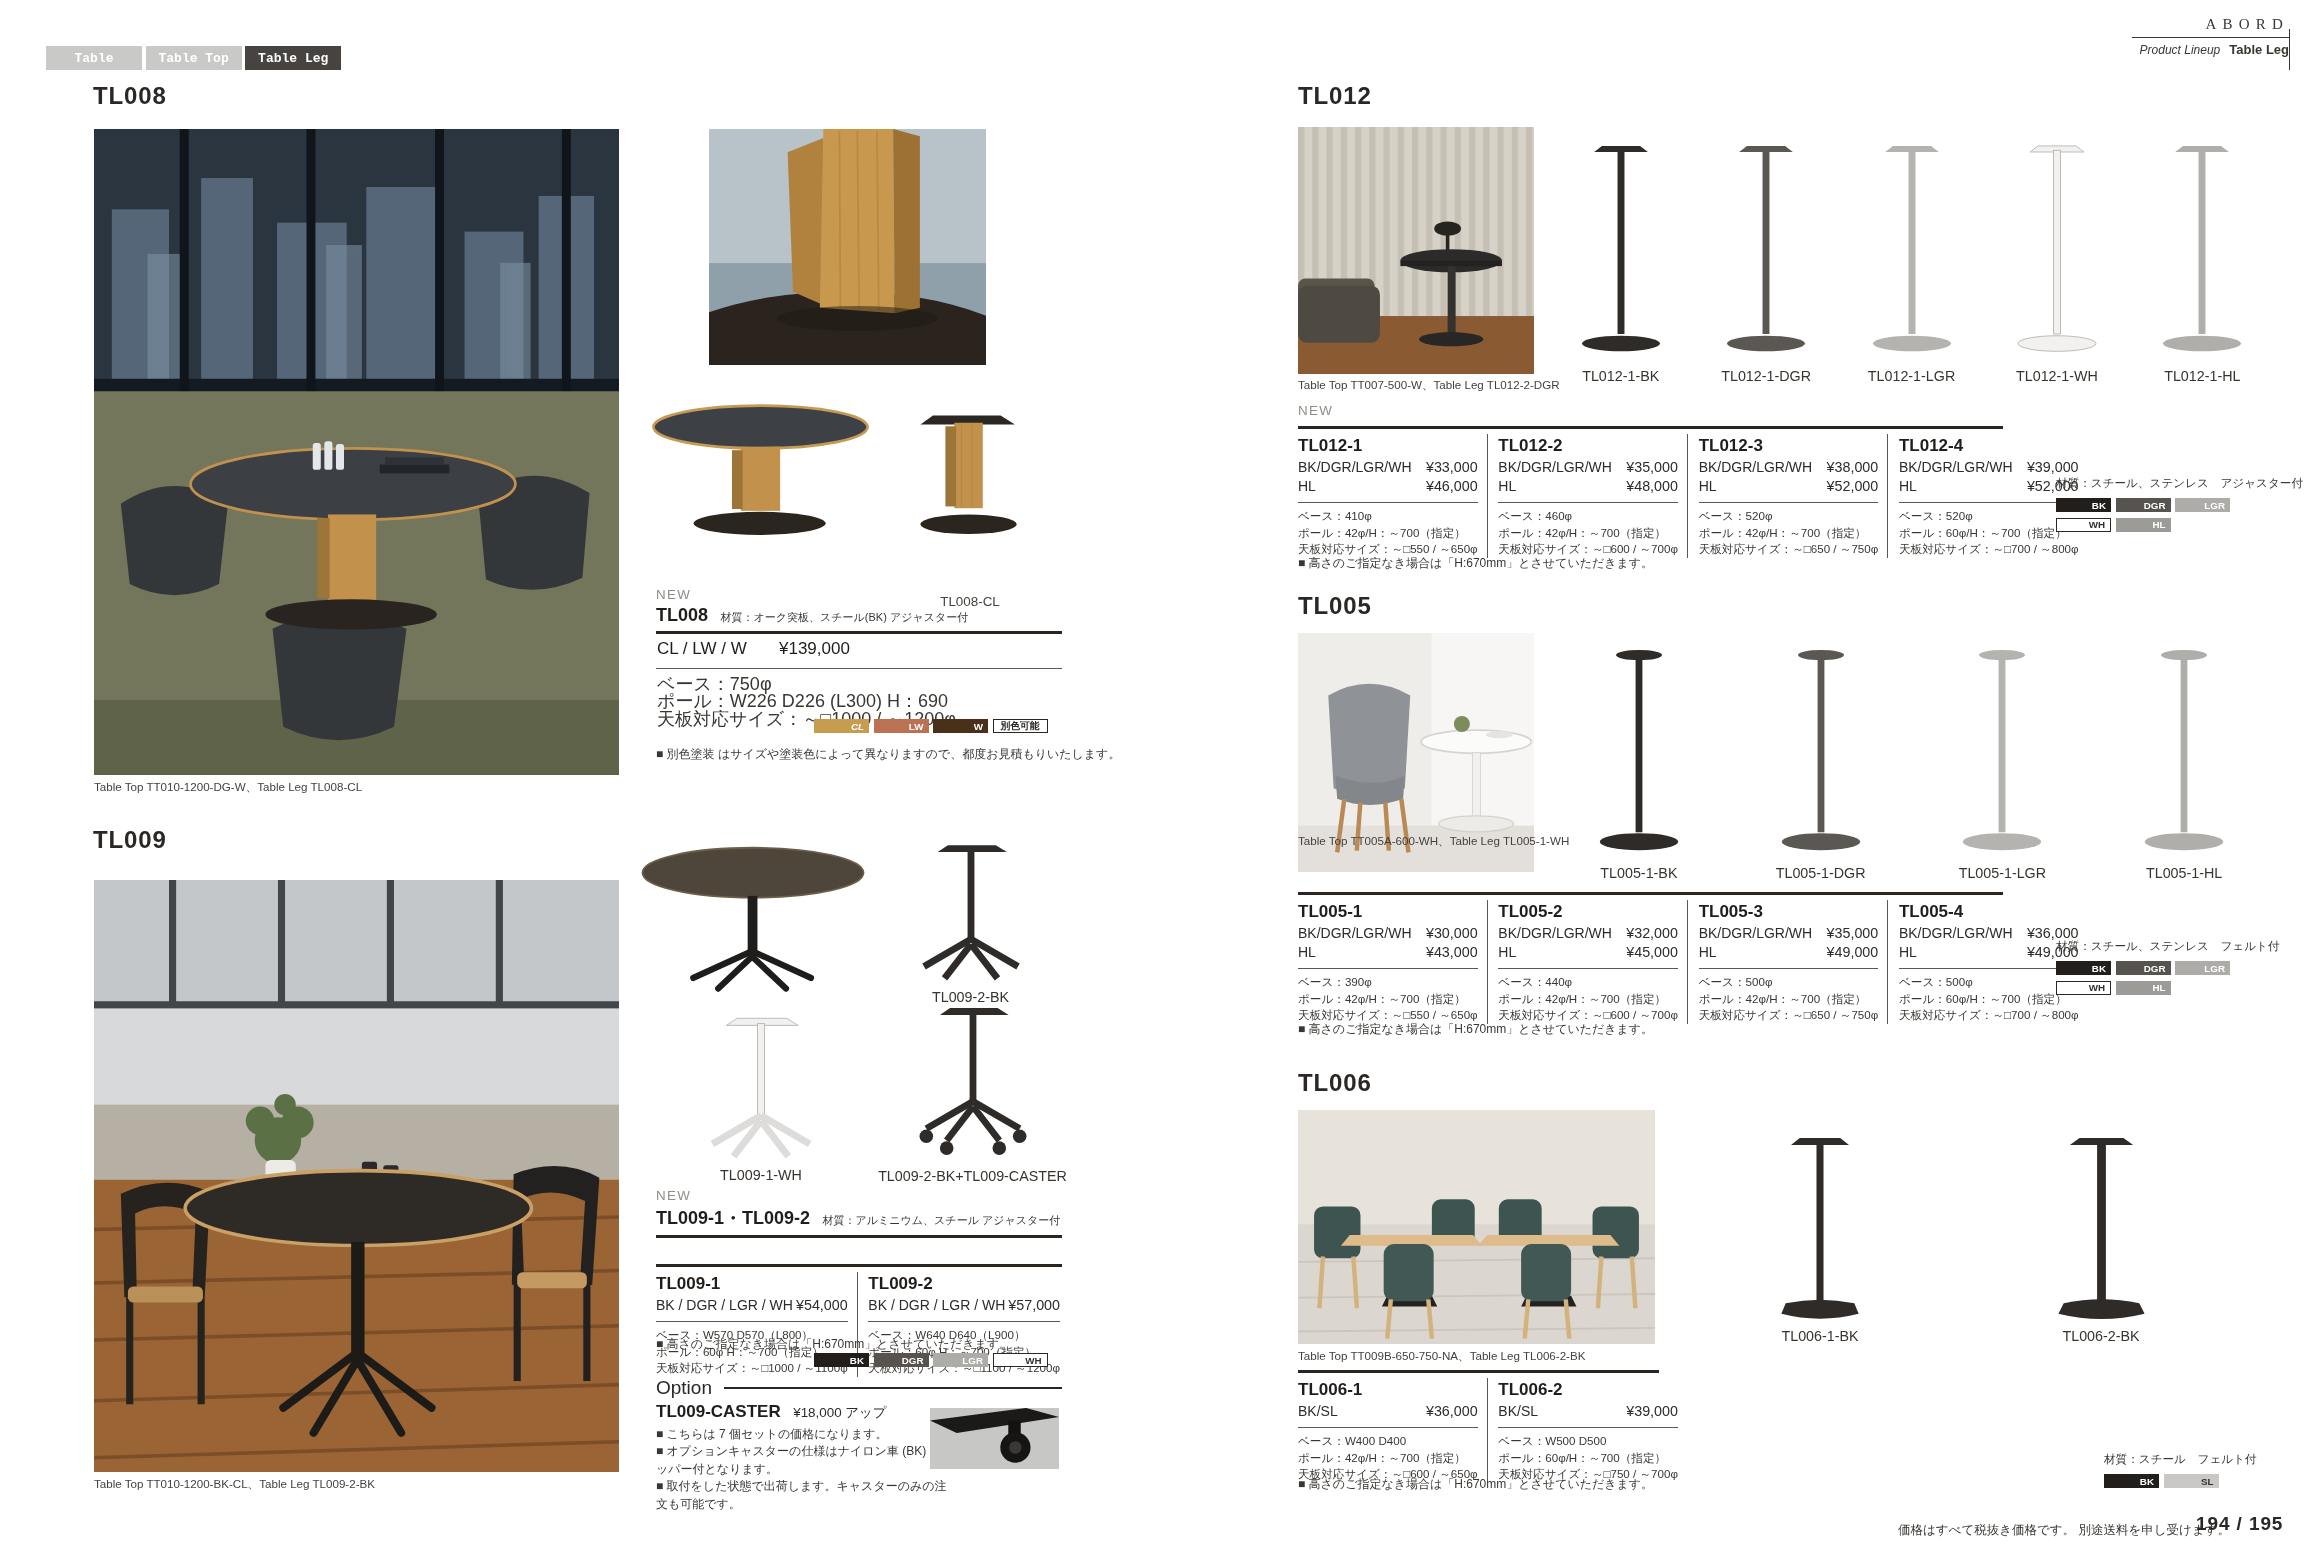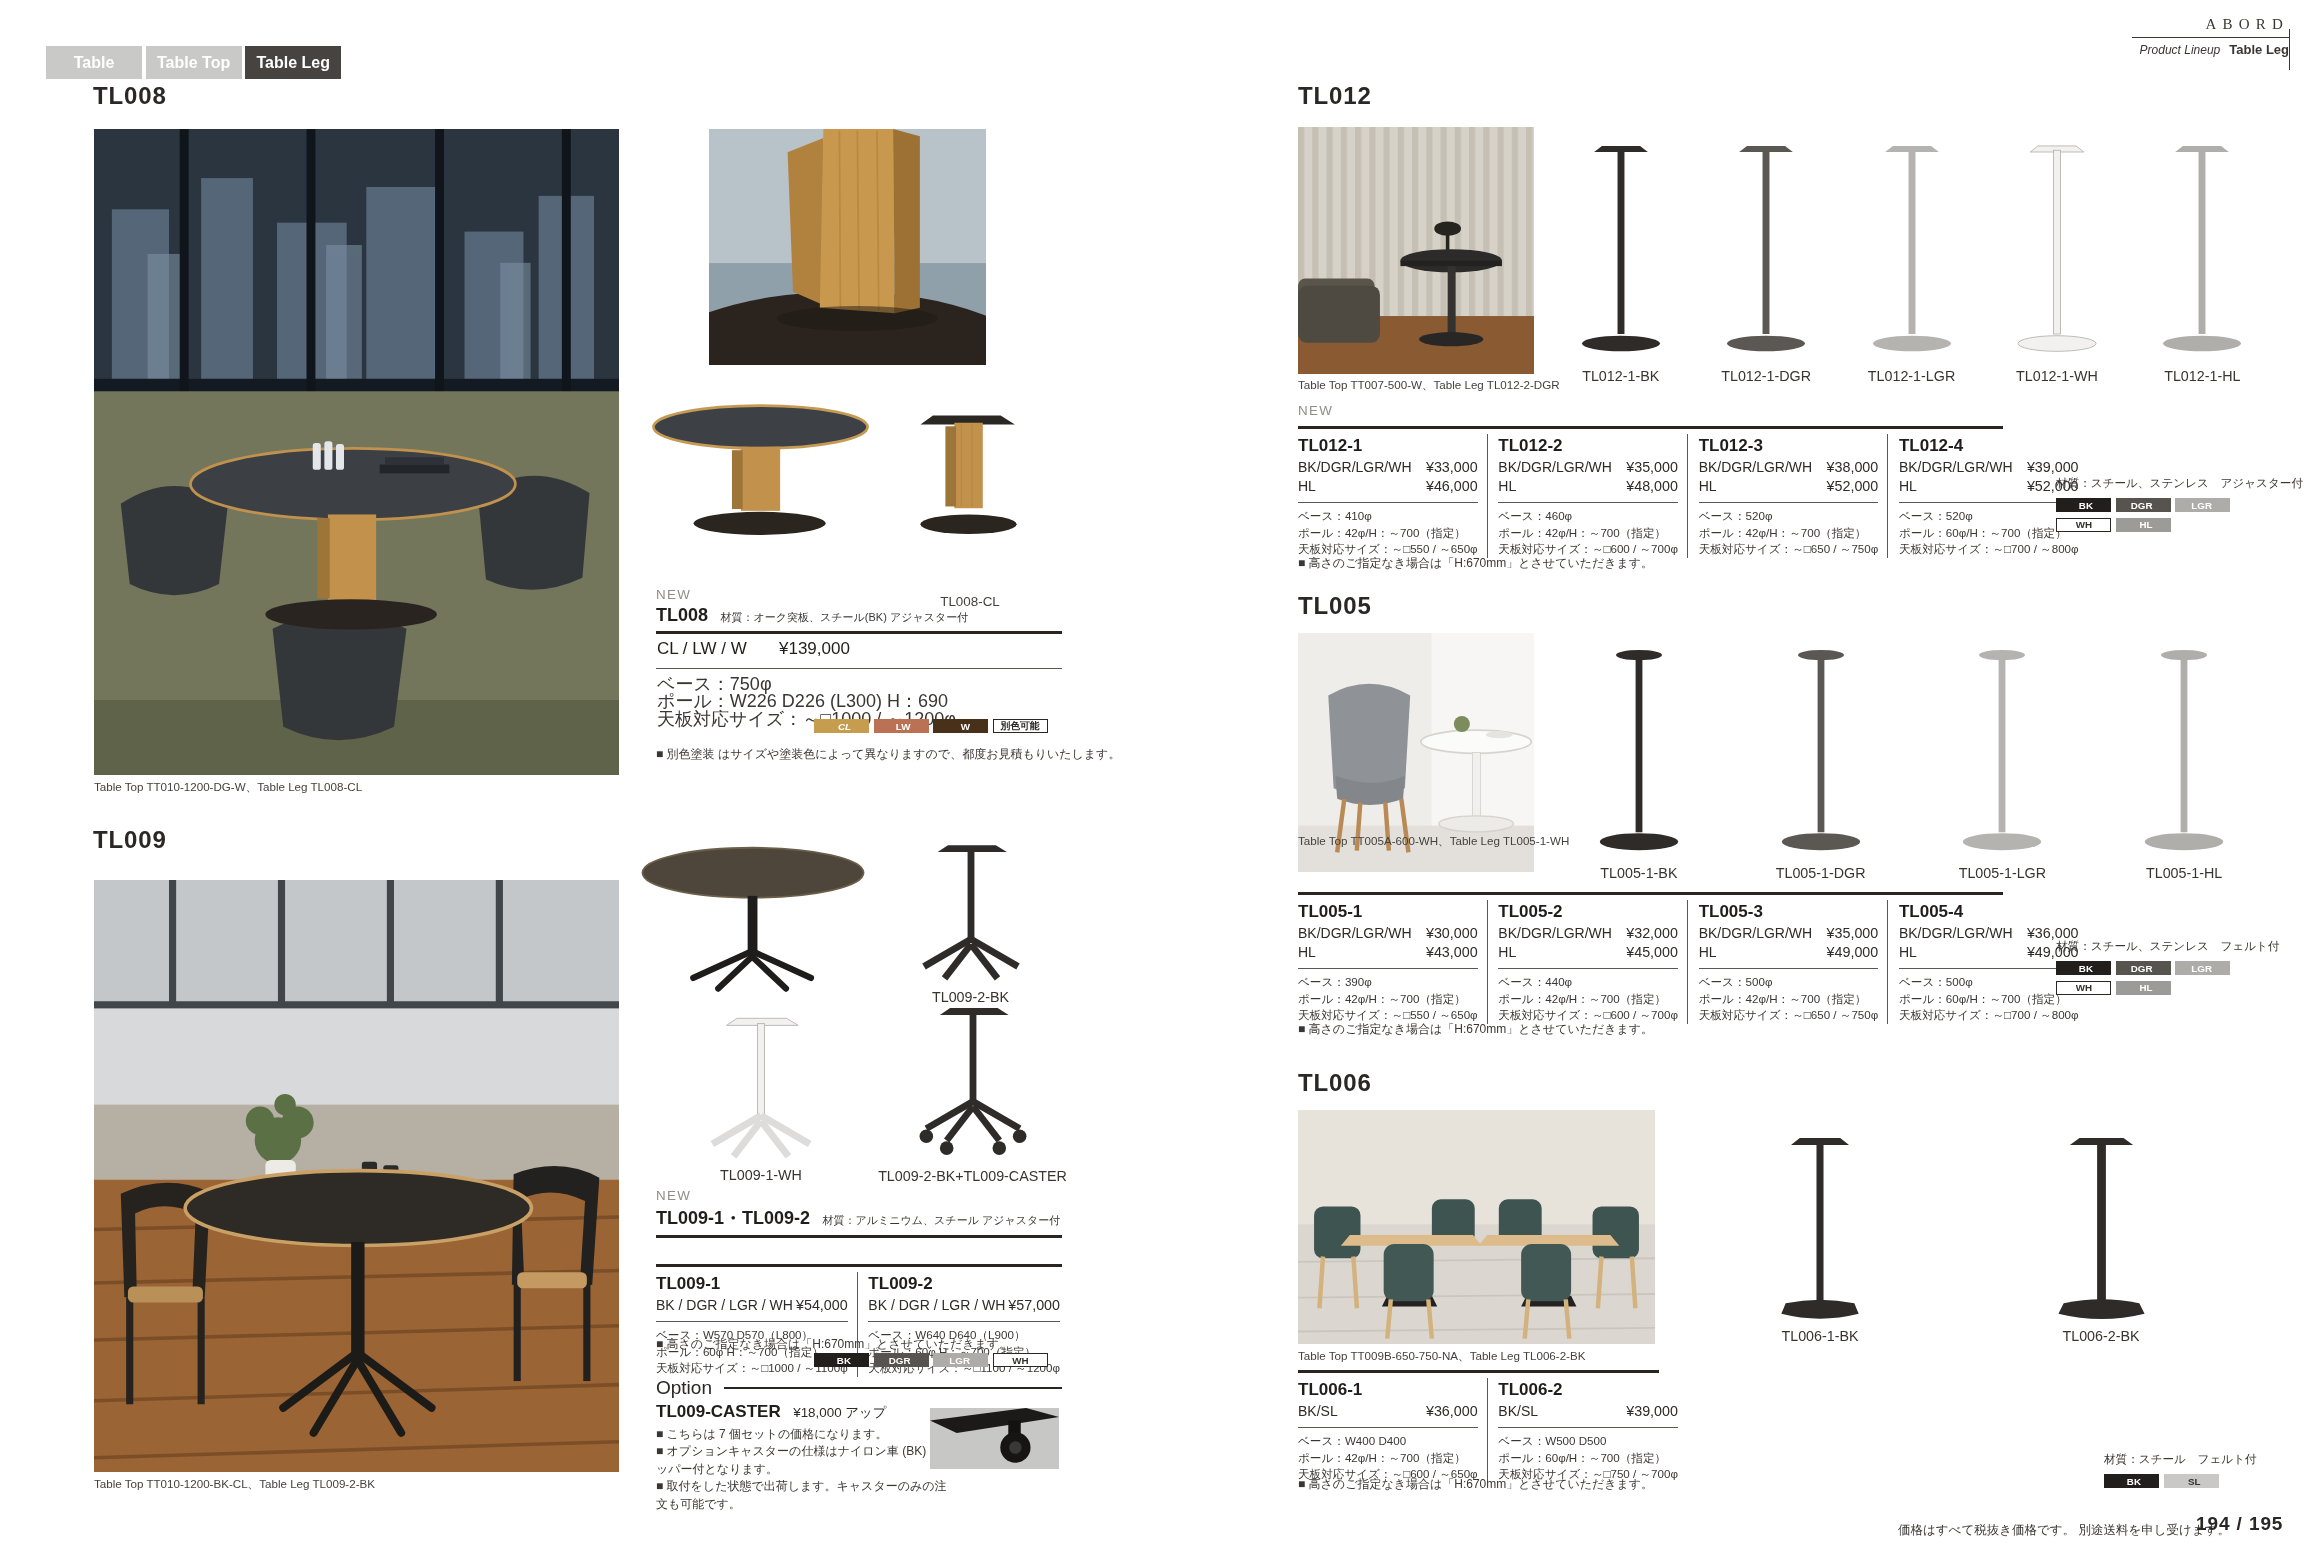--- a/index.html
+++ b/index.html
@@ -2,22 +2,22 @@
 <html style="font-size:14.3px"><head>
 <meta charset="utf-8">
 <style>
   html,body{margin:0;padding:0;background:#ffffff;}
   #page{position:relative;width:2319px;height:1565px;background:#ffffff;overflow:hidden;
         font-family:"Liberation Sans", sans-serif;color:#2E2B28;}
   section{position:absolute;left:0;top:0;}
 
   
   .tabs{position:absolute;left:46px;top:46px;display:flex;gap:3.6px;}
-  .tab{width:96px;height:33px;display:flex;align-items:center;justify-content:center;
-       font-size:16px;font-weight:bold;color:#ffffff;background:#C9C9C7;cursor:pointer;}
+  .tab{width:96px;height:24px;display:flex;align-items:center;justify-content:center;
+       font-size:13px;font-weight:bold;color:#ffffff;background:#C9C9C7;cursor:pointer;font-family:Liberation Mono, monospace;}
   .tab.active{background:#474340;}
   .brand{position:absolute;left:2132px;top:16px;width:157px;text-align:right;}
   .brand .abord{font-family:"Liberation Serif", serif;font-size:15px;letter-spacing:6.2px;color:#3A3733;}
   .brand .rule{height:0.9px;background:#3A3733;margin-top:3.6px;}
   .brand .sub{margin-top:4.5px;font-size:12px;color:#3A3733;white-space:nowrap;}
   .brand .lineup{font-style:italic;}
   .brand .cat{font-weight:bold;margin-left:9px;font-size:13px;}
   .vbar{position:absolute;left:2289px;top:28.5px;width:1.3px;height:41px;background:#3A3733;}
 
   .sec-title{position:absolute;font-size:24px;font-weight:bold;letter-spacing:0.9px;color:#2A2724;}
@@ -34,21 +34,21 @@
   .pcol{flex:1;padding:1.8px 9px 0 0;box-sizing:border-box;}
   .pcol + .pcol{border-left:0.9px solid #5B5854;padding-left:10.7px;}
   .pname{font-size:17px;font-weight:bold;height:23px;color:#201D1A;}
   .prow{display:flex;justify-content:space-between;align-items:baseline;font-size:14px;height:19px;}
   .prow .pr{font-size:14.3px;}
   .pspecs{border-top:0.9px solid #5B5854;margin-top:4.5px;padding-top:5.4px;font-size:11.6px;line-height:16.5px;color:#3A3733;white-space:nowrap;}
   .pnote{position:absolute;font-size:12px;color:#3A3733;white-space:nowrap;}
 
   .chips{position:absolute;display:flex;gap:4.5px;}
   .chip{width:55px;height:14.3px;box-sizing:border-box;display:flex;align-items:center;justify-content:flex-end;
-        padding-right:18px;font-size:9.8px;font-weight:bold;color:#ffffff;}
+        padding-right:5px;font-size:9.8px;font-weight:bold;color:#ffffff;}
   .chip.darktext{color:#33312E;}
   .chip.bordered{border:1.3px solid #2A2724;}
   .chip.outline{background:#ffffff;border:1.3px solid #2A2724;color:#2A2724;justify-content:center;padding-right:0;}
 
   .matblock{position:absolute;font-size:11.6px;color:#3A3733;white-space:nowrap;}
   .matblock .chiprow{display:flex;gap:4.5px;margin-top:7.1px;}
 
   .legfig{position:absolute;display:flex;flex-direction:column;align-items:center;}
   .legfig .leglabel{margin-top:8px;font-size:14.3px;color:#38342F;white-space:nowrap;}
   .legrow{position:absolute;display:flex;}

